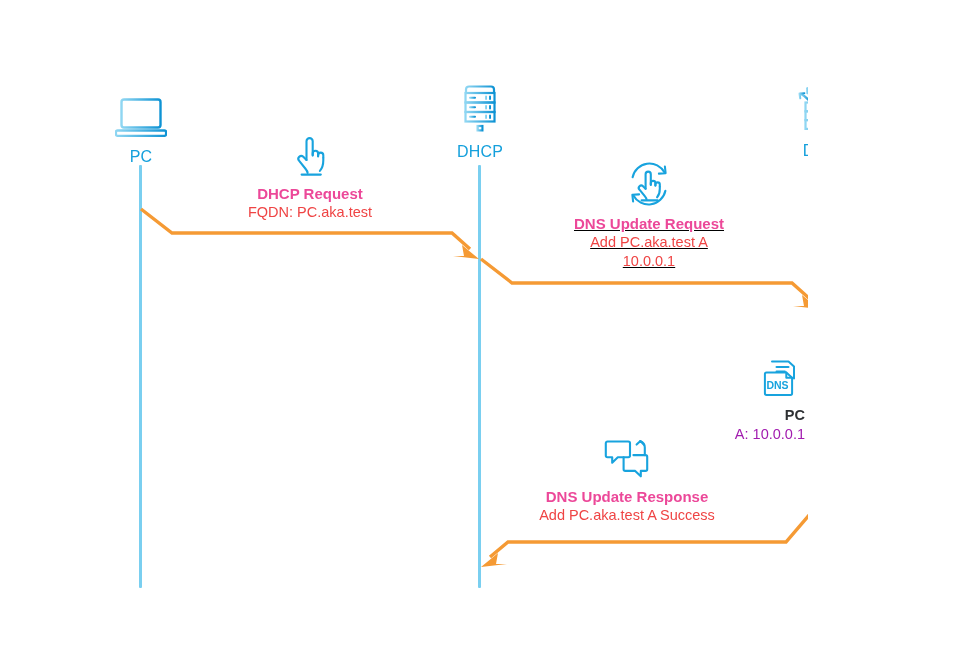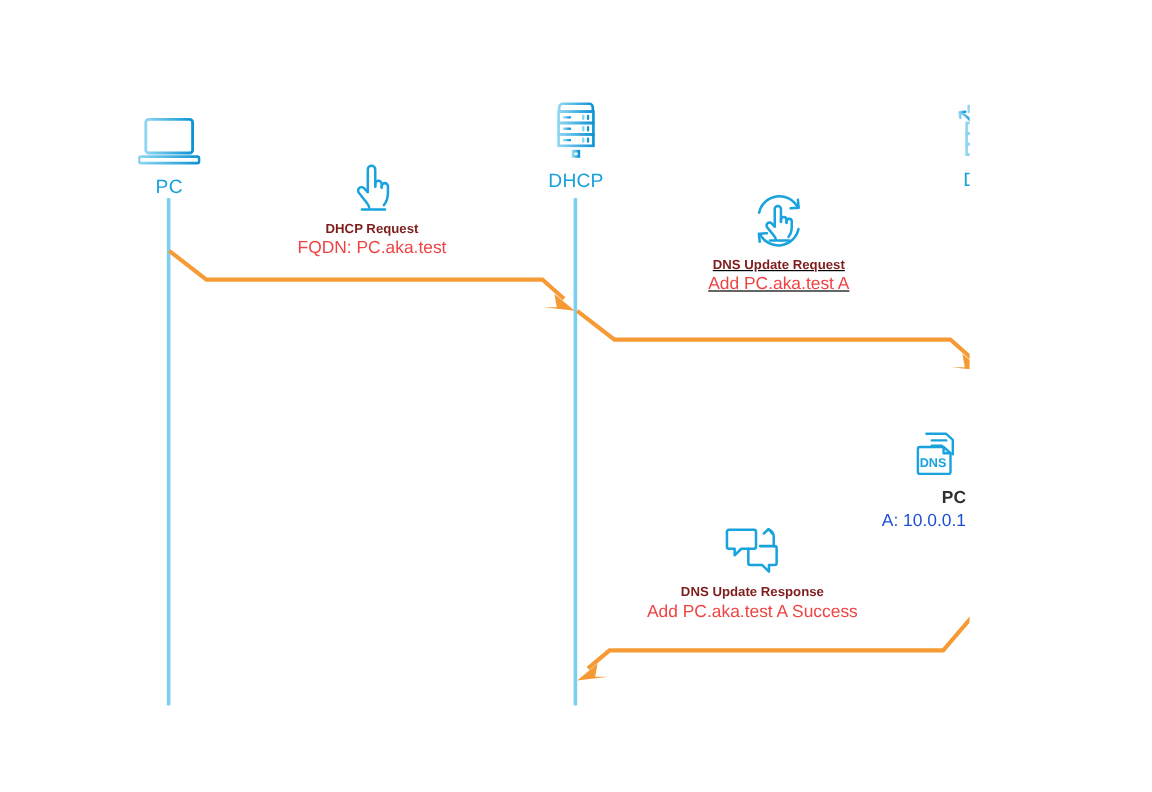--- a/index.html
+++ b/index.html
@@ -59,23 +59,23 @@
     position: absolute;
     text-align: center;
   }
   .msg-icon {
     display: flex;
     justify-content: center;
     align-items: flex-end;
     height: 46px;
   }
   .msg-title {
-    font-size: 11px;
+    font-size: 15px;
     font-weight: bold;
-    color: #7f1d1d;
+    color: #ec4899;
     margin-top: 5px;
     line-height: 1.28;
   }
   .msg-sub {
     font-size: 14.5px;
     font-weight: 400;
     color: #ef4444;
     line-height: 1.30;
   }
 
@@ -92,21 +92,21 @@
   }
   .note-title {
     font-size: 14.5px;
     font-weight: bold;
     color: #2E3033;
     margin-top: 4px;
     line-height: 1.3;
   }
   .note-sub {
     font-size: 14.5px;
-    color: #1d4ed8;
+    color: #a21caf;
     line-height: 1.3;
   }
 
   
   #arrows {
     position: absolute;
     left: 0; top: 0;
     width: 960px; height: 660px;
     pointer-events: none;
   }
@@ -240,20 +240,21 @@
           <path d="M30.8 26 v-1.8 a2.3 2.3 0 0 1 4.6 0 v2.2"></path>
           <path d="M35.4 26.6 v-1 a2.2 2.2 0 0 1 4.4 0 v1.8"></path>
           <path d="M39.8 27.8 v1.9 c0 4.4 -1.1 6.8 -2.7 8.6"></path>
           <path d="M25.6 29.8 l-2.6 -2.6 a2.45 2.45 0 0 0 -3.5 3.5 l5.1 6.2 c1.2 1.4 1.9 2.3 1.9 3.7"></path>
           <path d="M21.6 41.4 h16"></path>
         </g>
       </svg>
     </div>
     <div class="msg-title">DNS Update Request</div>
     <div class="msg-sub">Add PC.aka.test A</div>
+    <div class="msg-sub">10.0.0.1</div>
   </div>
 
   <div class="note" style="left:600px; top:358px; width:205px;">
     <div class="note-icon">
       <svg width="50" height="44" viewBox="0 0 50 44" aria-hidden="true">
         <g fill="none" stroke="#18A3DE" stroke-width="2" stroke-linejoin="round" stroke-linecap="round">
           <path d="M17 3.5 h16.5 l5.5 5 v12"></path>
           <path d="M21.5 9 h12"></path>
           <path d="M21.5 13.4 h8.4"></path>
           <path d="M11.5 14.5 h19.8 l5.8 5.2 v15.6 a1.6 1.6 0 0 1 -1.6 1.6 H11.5 a1.6 1.6 0 0 1 -1.6 -1.6 V16.1 a1.6 1.6 0 0 1 1.6 -1.6 z"></path>

